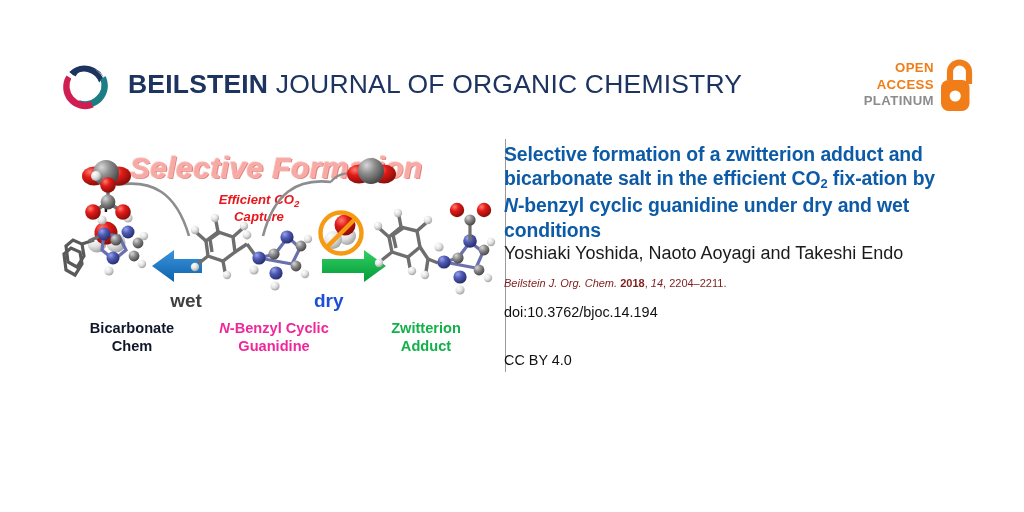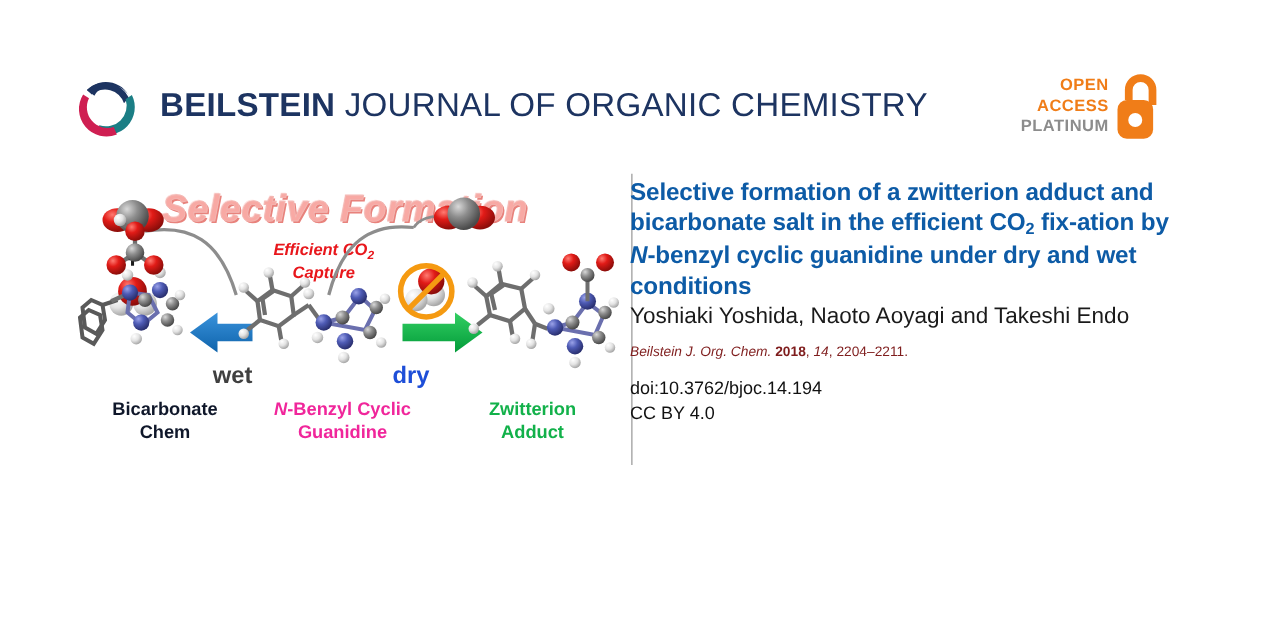--- a/index.html
+++ b/index.html
@@ -17,21 +17,21 @@
   #logo-mark { position: absolute; left: 55px; top: 54px; width: 62px; height: 62px; }
 
   #wordmark {
     position: absolute; left: 128px; top: 68px;
     font-size: 26.5px; letter-spacing: .2px; white-space: nowrap;
     color: #1d3461; line-height: 32px;
   }
   #wordmark .bold { font-weight: bold; }
   #wordmark .light { font-weight: normal; }
 
-  #oa-badge { position: absolute; left: 819px; top: 58px; width: 112px; height: 58px; }
+  #oa-badge { position: absolute; left: 866px; top: 58px; width: 112px; height: 58px; }
   #oa-text {
     position: absolute; right: 44px; top: 2px;
     text-align: right; line-height: 16.5px;
     font-size: 13.2px; font-weight: bold; letter-spacing: .4px;
   }
   .oa-orange { color: #f07d18; display:block; }
   .oa-gray   { color: #8c8c8c; display:block; }
   #oa-lock { position: absolute; right: 0; top: 0; width: 40px; height: 56px; }
 
   
@@ -43,21 +43,21 @@
     color: #0d5ba6; font-weight: bold; font-size: 19.4px; line-height: 24.2px;
     letter-spacing: -.1px;
   }
   #title i { font-style: italic; }
   #title sub { font-size: 13px; vertical-align: baseline; position: relative; top: 3px; }
   #authors { font-size: 18px; color: #1a1a1a; line-height: 23px; }
   #citation { margin-top: 12px; font-size: 11px; color: #7f1d1d; font-style: italic; }
   #citation b { font-weight: bold; font-style: normal; }
   #citation .np { font-style: normal; }
   #doi { margin-top: 13px; font-size: 14.4px; color: #111; line-height: 20px; }
-  #license { font-size: 14.4px; color: #111; line-height: 20px; }
+  #license { font-size: 14.4px; color: #111; line-height: 20px; margin-top: 28px; }
 
   
   #abstract-fig { position: absolute; left: 56px; top: 140px; width: 440px; height: 225px; }
 
   #ga-title {
     position: absolute; left: 0; top: 11px; width: 440px; text-align: center;
     font-size: 30px; font-weight: bold; font-style: italic; letter-spacing: .4px;
     color: #f8a9a4;
     text-shadow: 1.4px 1.4px 0 #e8827c, -0.7px -0.7px 0 #ffe2e0;
     -webkit-text-stroke: .7px #f2b8b4;

